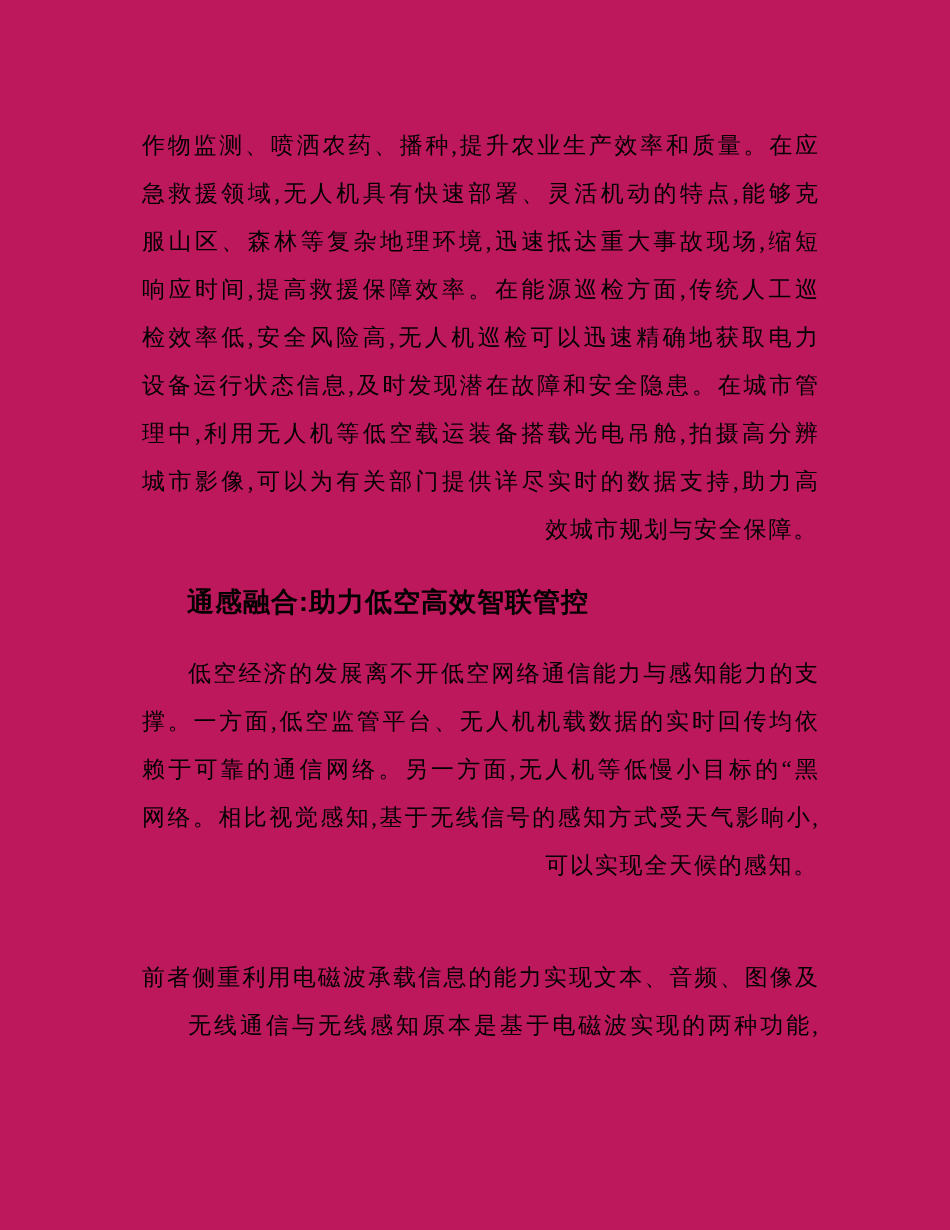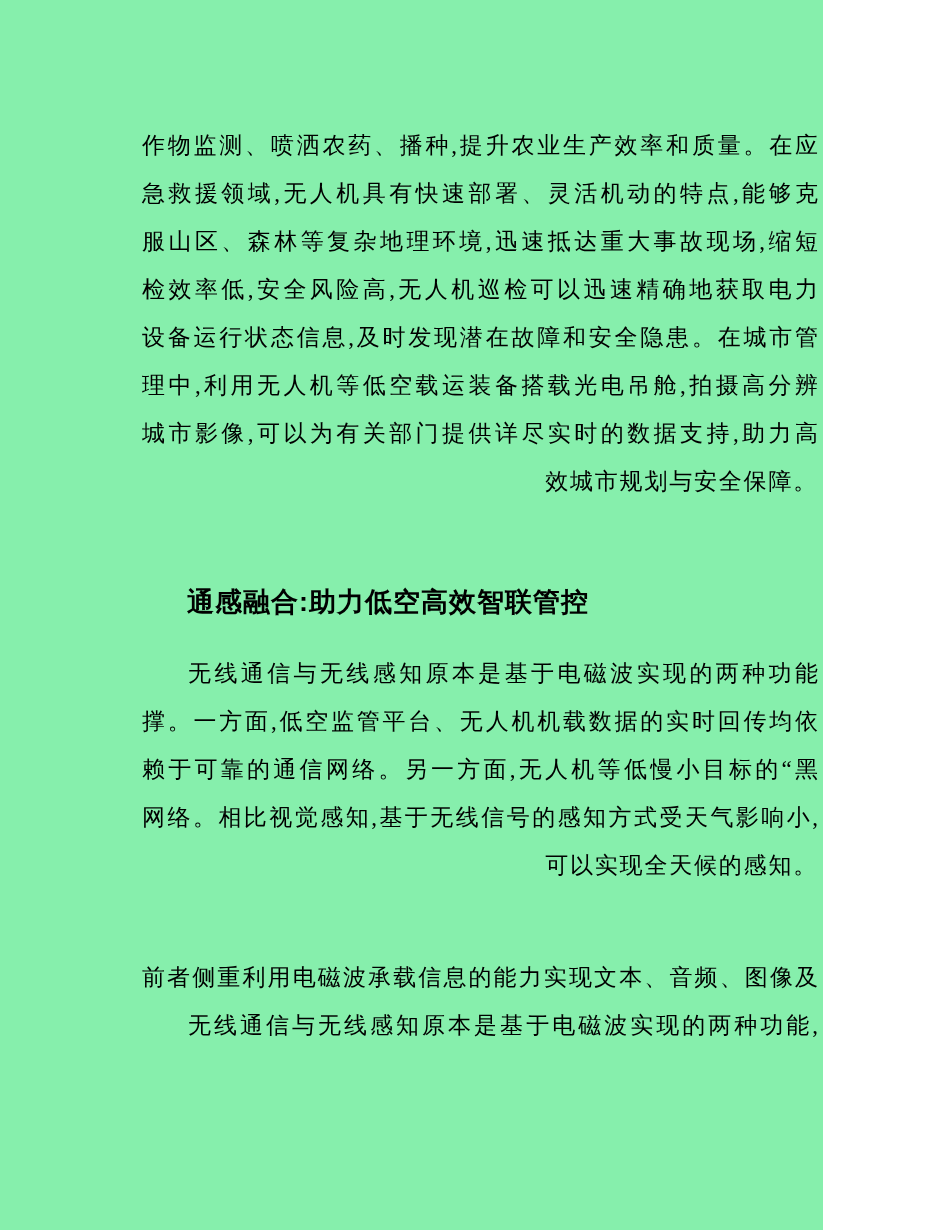--- a/index.html
+++ b/index.html
@@ -2,23 +2,23 @@
 <html><head>
 <meta charset="utf-8">
 <style>
   html, body {
     margin: 0;
     padding: 0;
     background: #ffffff;
   }
   .page {
     position: relative;
-    width: 823px;
+    width: 950px;
     height: 1230px;
-    background: #86efac;
+    background: #be185d;
     overflow: hidden;
   }
   .para {
     position: absolute;
     left: 142px;
     width: 676px;
   }
   .ln {
     height: 48px;
     line-height: 48px;
@@ -57,31 +57,32 @@
 </style>
 </head>
 <body>
 
 <div class="page">
 
   <div class="para p1">
     <div class="ln just">作物监测、喷洒农药、播种,提升农业生产效率和质量。在应</div>
     <div class="ln just">急救援领域,无人机具有快速部署、灵活机动的特点,能够克</div>
     <div class="ln just">服山区、森林等复杂地理环境,迅速抵达重大事故现场,缩短</div>
+    <div class="ln just">响应时间,提高救援保障效率。在能源巡检方面,传统人工巡</div>
     <div class="ln just">检效率低,安全风险高,无人机巡检可以迅速精确地获取电力</div>
     <div class="ln just">设备运行状态信息,及时发现潜在故障和安全隐患。在城市管</div>
     <div class="ln just">理中,利用无人机等低空载运装备搭载光电吊舱,拍摄高分辨</div>
     <div class="ln just">城市影像,可以为有关部门提供详尽实时的数据支持,助力高</div>
     <div class="ln last">效城市规划与安全保障。</div>
   </div>
 
   <h2 class="heading">通感融合:助力低空高效智联管控</h2>
 
   <div class="para p2">
-    <div class="ln just indent">无线通信与无线感知原本是基于电磁波实现的两种功能</div>
+    <div class="ln just indent">低空经济的发展离不开低空网络通信能力与感知能力的支</div>
     <div class="ln just">撑。一方面,低空监管平台、无人机机载数据的实时回传均依</div>
     <div class="ln just">赖于可靠的通信网络。另一方面,无人机等低慢小目标的“黑</div>
     <div class="ln just">网络。相比视觉感知,基于无线信号的感知方式受天气影响小,</div>
     <div class="ln last">可以实现全天候的感知。</div>
   </div>
 
   <div class="para p3">
     <div class="ln just">前者侧重利用电磁波承载信息的能力实现文本、音频、图像及</div>
     <div class="ln just indent">无线通信与无线感知原本是基于电磁波实现的两种功能,</div>
   </div>

